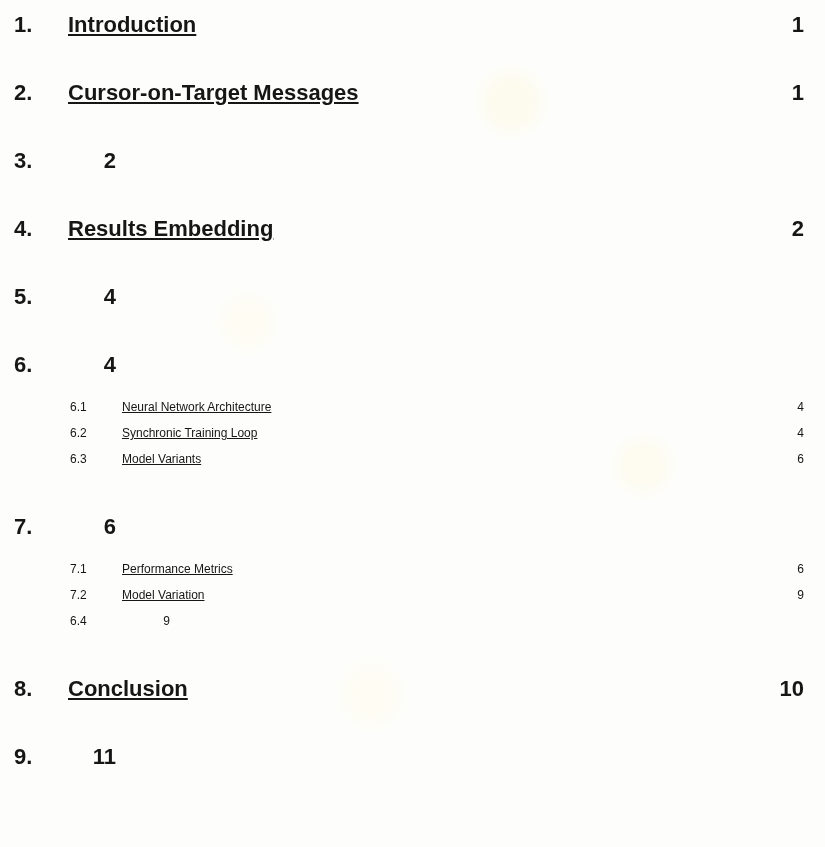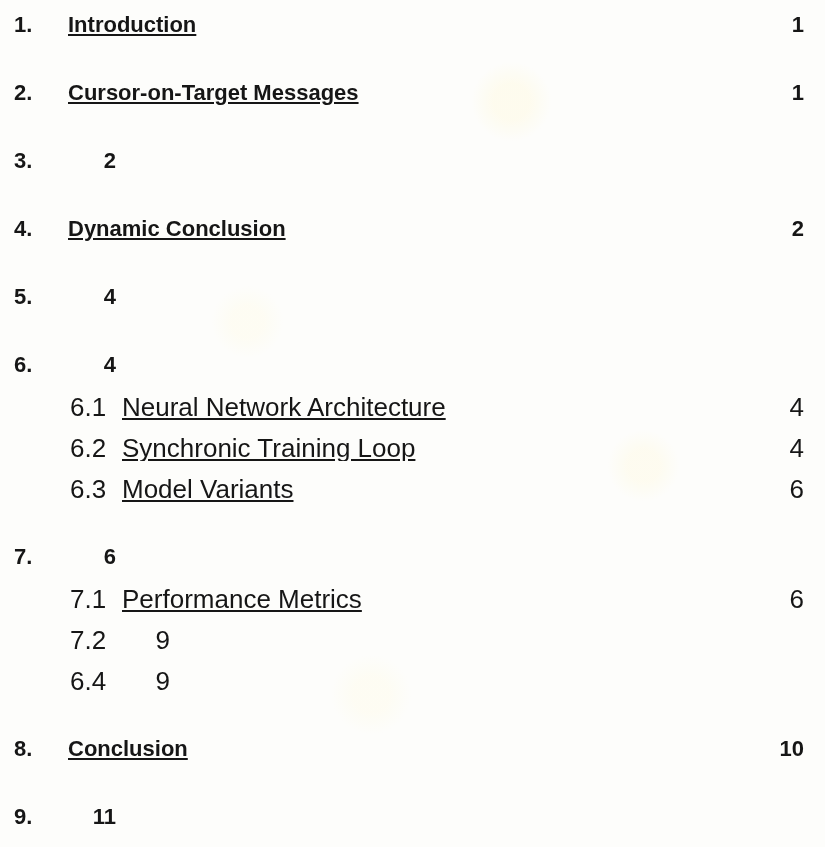--- a/index.html
+++ b/index.html
@@ -40,28 +40,28 @@
     height: 28px;
     line-height: 28px;
     font-size: 22px;
     font-weight: 700;
   }
   .l1 .num { margin-left: 14px; width: 54px; flex: 0 0 54px; }
 
   .l2 {
     height: 26px;
     line-height: 26px;
-    font-size: 26px;
+    font-size: 12px;
     font-weight: 400;
   }
   .l2 .num { margin-left: 70px; width: 52px; flex: 0 0 52px; }
 
   .l1 + .l1 { margin-top: 40px; }
   .l1 + .l2 { margin-top: 15px; }
-  .l2 + .l2 { margin-top: 15px; }
+  .l2 + .l2 { }
   .l2 + .l1 { margin-top: 41px; }
 </style>
 </head>
 <body>
 
 <div class="page">
   <div id="toc-list">
       <div class="entry l1">
         <span class="num">1.</span>
         <span class="title">Introduction</span>
@@ -71,21 +71,21 @@
         <span class="num">2.</span>
         <span class="title">Cursor-on-Target Messages</span>
         <span class="page-num">1</span>
       </div>
       <div class="entry l1">
         <span class="num">3.</span>
         <span class="page-num">2</span>
       </div>
       <div class="entry l1">
         <span class="num">4.</span>
-        <span class="title">Dynamic Conclusion</span>
+        <span class="title">Results Embedding</span>
         <span class="page-num">2</span>
       </div>
       <div class="entry l1">
         <span class="num">5.</span>
         <span class="page-num">4</span>
       </div>
       <div class="entry l1">
         <span class="num">6.</span>
         <span class="page-num">4</span>
       </div>
@@ -108,20 +108,21 @@
         <span class="num">7.</span>
         <span class="page-num">6</span>
       </div>
       <div class="entry l2">
         <span class="num">7.1</span>
         <span class="title">Performance Metrics</span>
         <span class="page-num">6</span>
       </div>
       <div class="entry l2">
         <span class="num">7.2</span>
+        <span class="title">Model Variation</span>
         <span class="page-num">9</span>
       </div>
       <div class="entry l2">
         <span class="num">6.4</span>
         <span class="page-num">9</span>
       </div>
       <div class="entry l1">
         <span class="num">8.</span>
         <span class="title">Conclusion</span>
         <span class="page-num">10</span>

